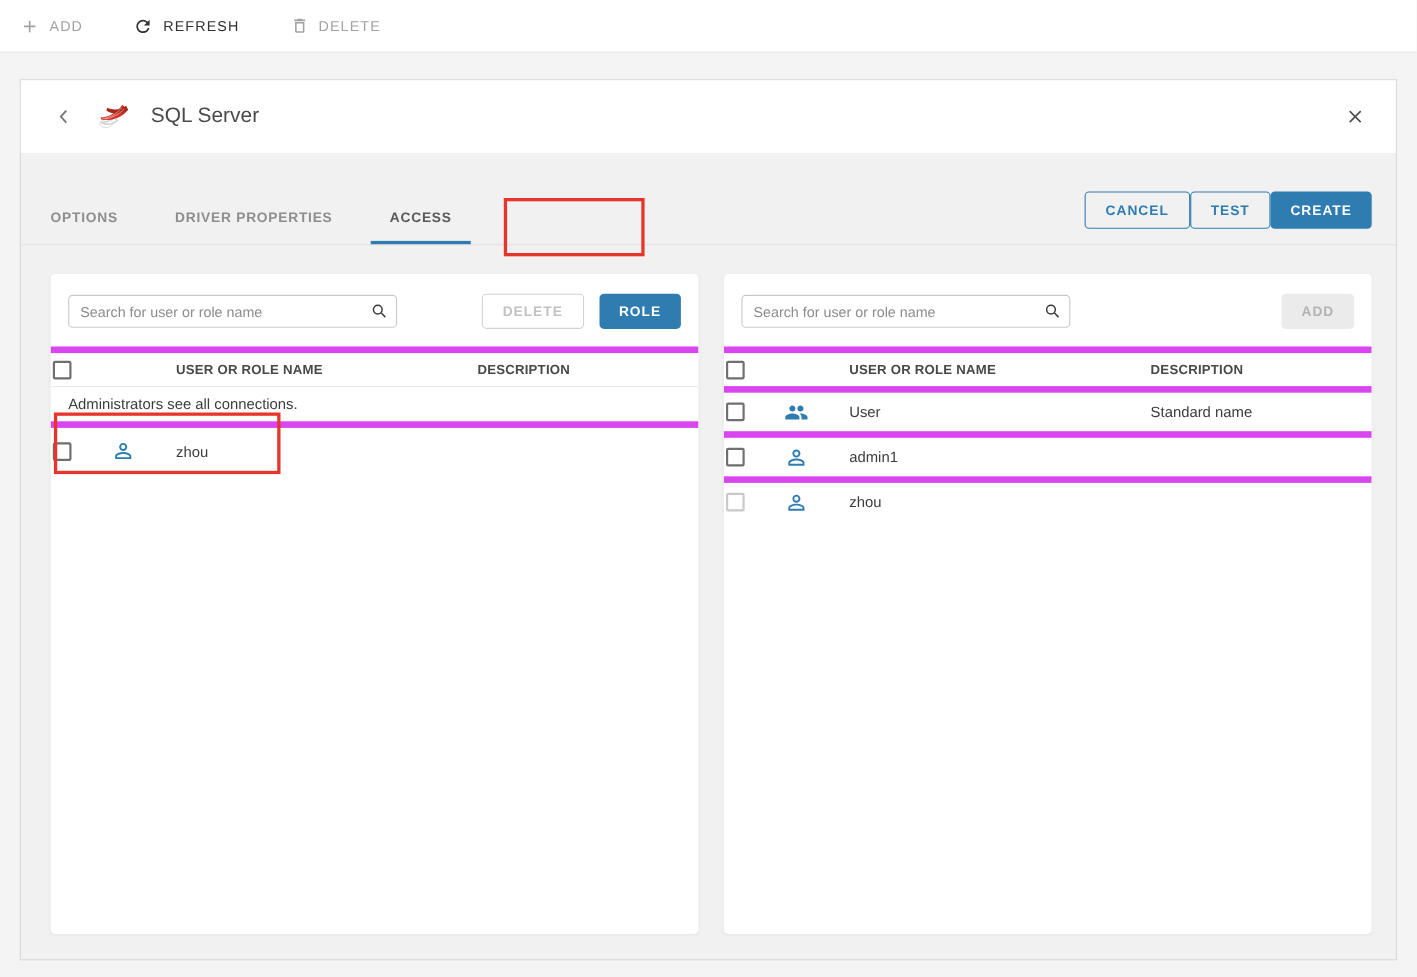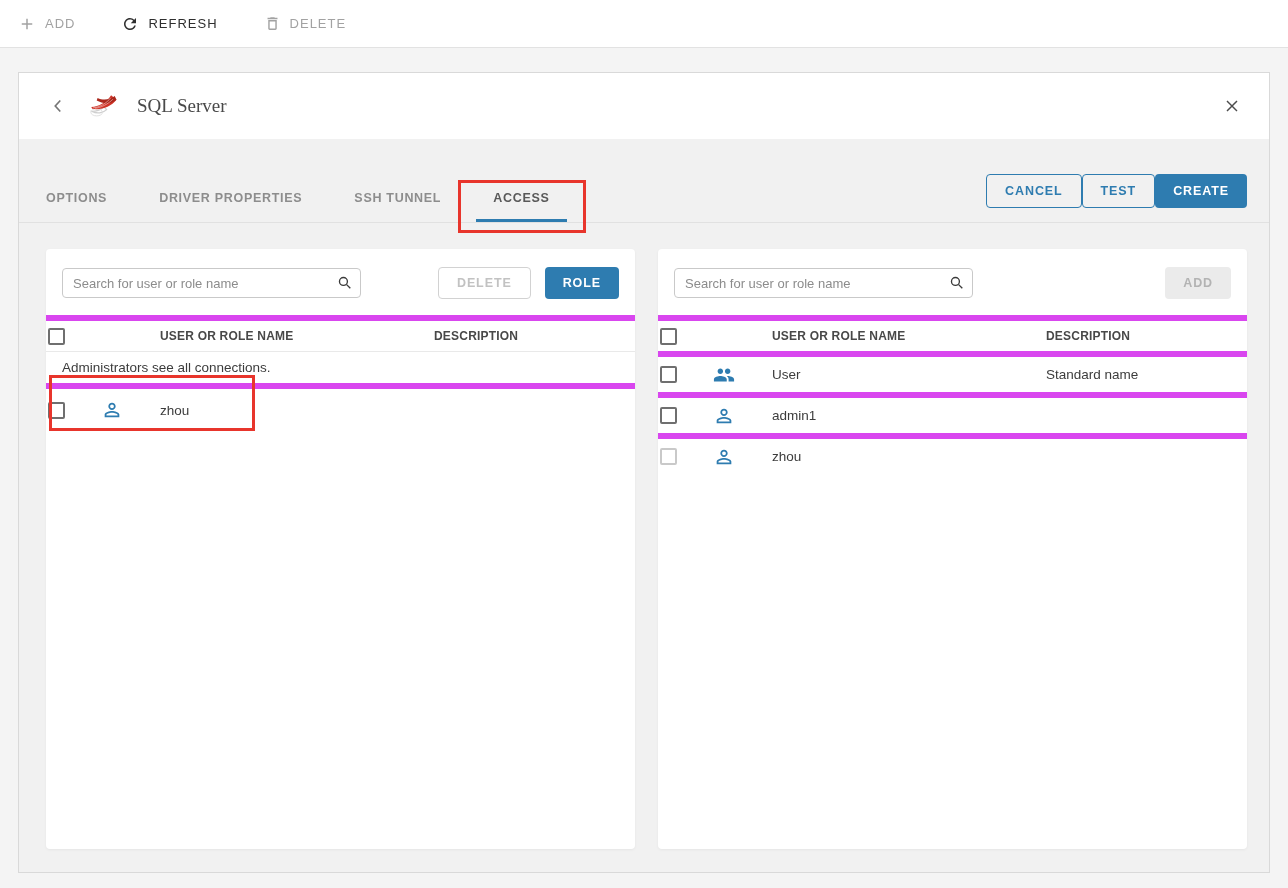--- a/index.html
+++ b/index.html
@@ -24,21 +24,21 @@
   .tb-item.disabled { color: #a2a2a2; }
   .tb-icon { display: inline-flex; align-items: center; }
 
   
   .dialog {
     position: absolute; left: 18px; top: 72px; width: 1252px; height: 801px;
     background: #f1f1f1; border: 1px solid #d9d9d9;
   }
   .dialog-header {
     height: 66px; background: #fff;
-    display: flex; align-items: center; padding: 0 27px 0 28px; font-family: Liberation Serif, serif;
+    display: flex; align-items: center; padding: 0 27px 0 28px;
   }
   .back-btn { display: inline-flex; margin-right: 16px; }
   .logo { display: inline-flex; margin-right: 16px; }
   .dialog-title { font-size: 19px; font-weight: 400; color: #4a4a4a; }
   .close-btn { margin-left: auto; display: inline-flex; }
 
   
   .tab-bar {
     height: 84px; display: flex; align-items: flex-end; justify-content: space-between;
     border-bottom: 1px solid #e1e1e1; padding: 0 22px 0 10px;
@@ -167,21 +167,20 @@
       <svg width="20" height="20" viewBox="0 0 24 24" fill="none" stroke="#4c4c4c" stroke-width="1.7">
           <path d="M6 6l12 12M18 6L6 18"></path>
         </svg>
     </button>
   </div>
 
   <div class="tab-bar">
     <div class="tabs">
       <div class="tab">OPTIONS</div>
       <div class="tab">DRIVER PROPERTIES</div>
-      <div class="tab">SSH TUNNEL</div>
       <div class="tab active">ACCESS</div>
     </div>
     <div class="tab-actions">
       <button class="btn btn-outline-blue">CANCEL</button>
       <button class="btn btn-outline-blue">TEST</button>
       <button class="btn btn-filled-blue">CREATE</button>
     </div>
   </div>
 
   <div class="panels">

